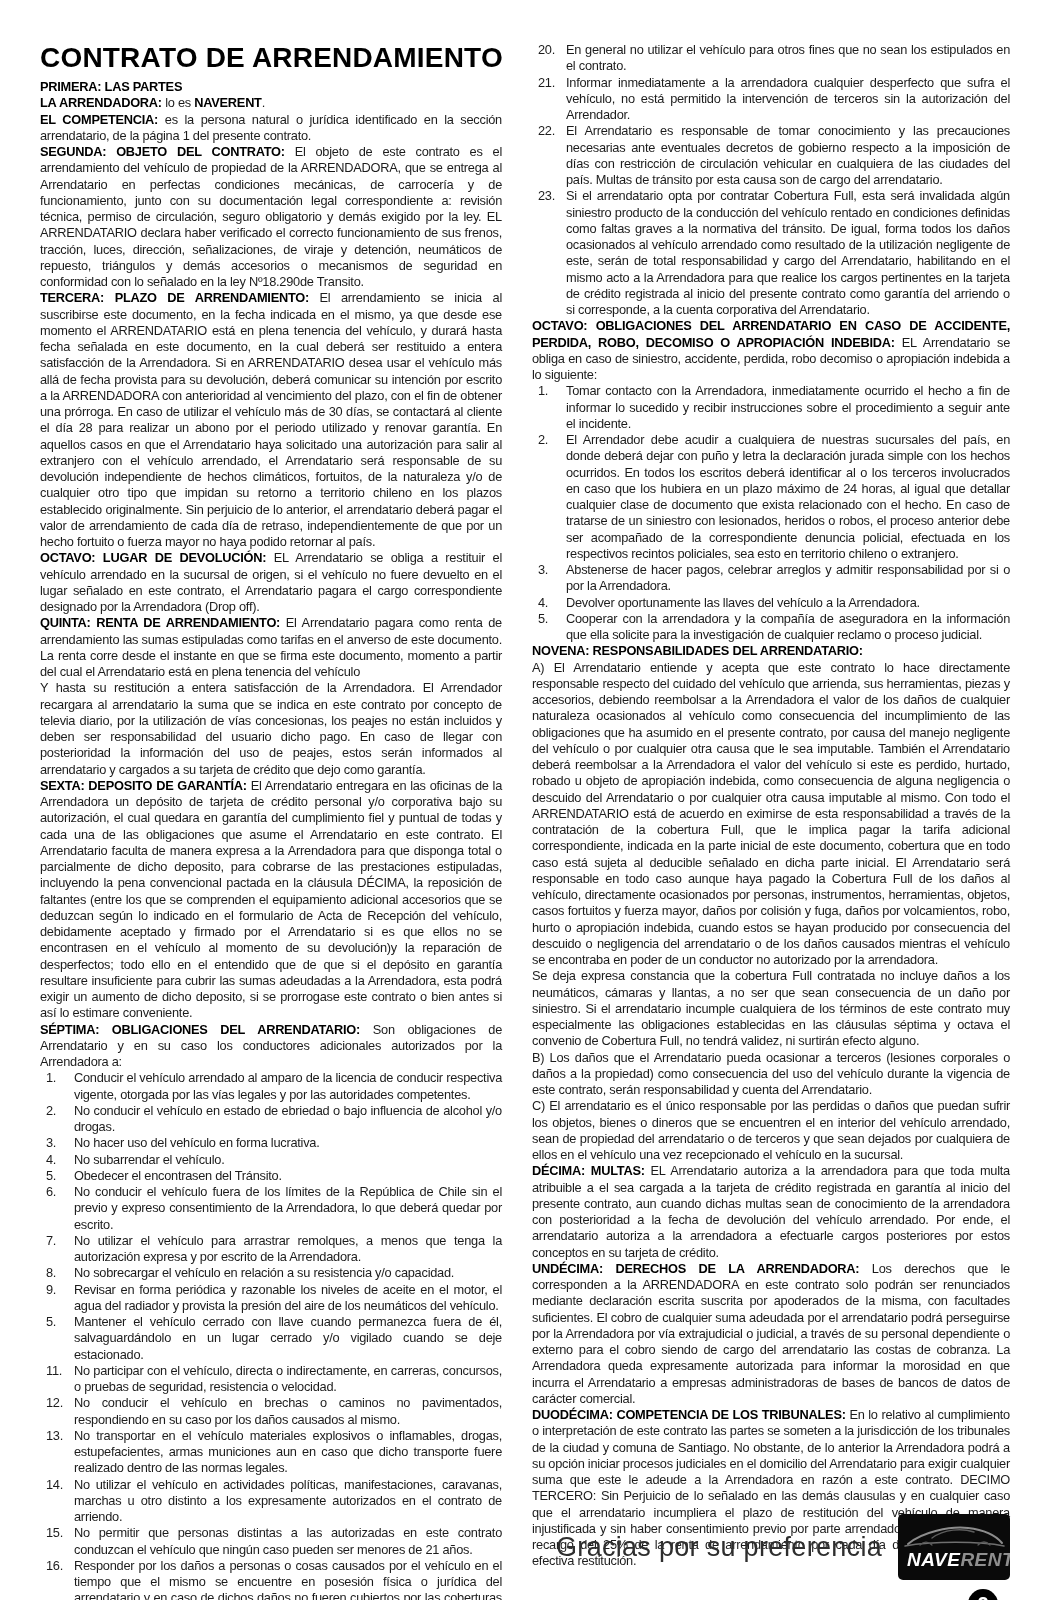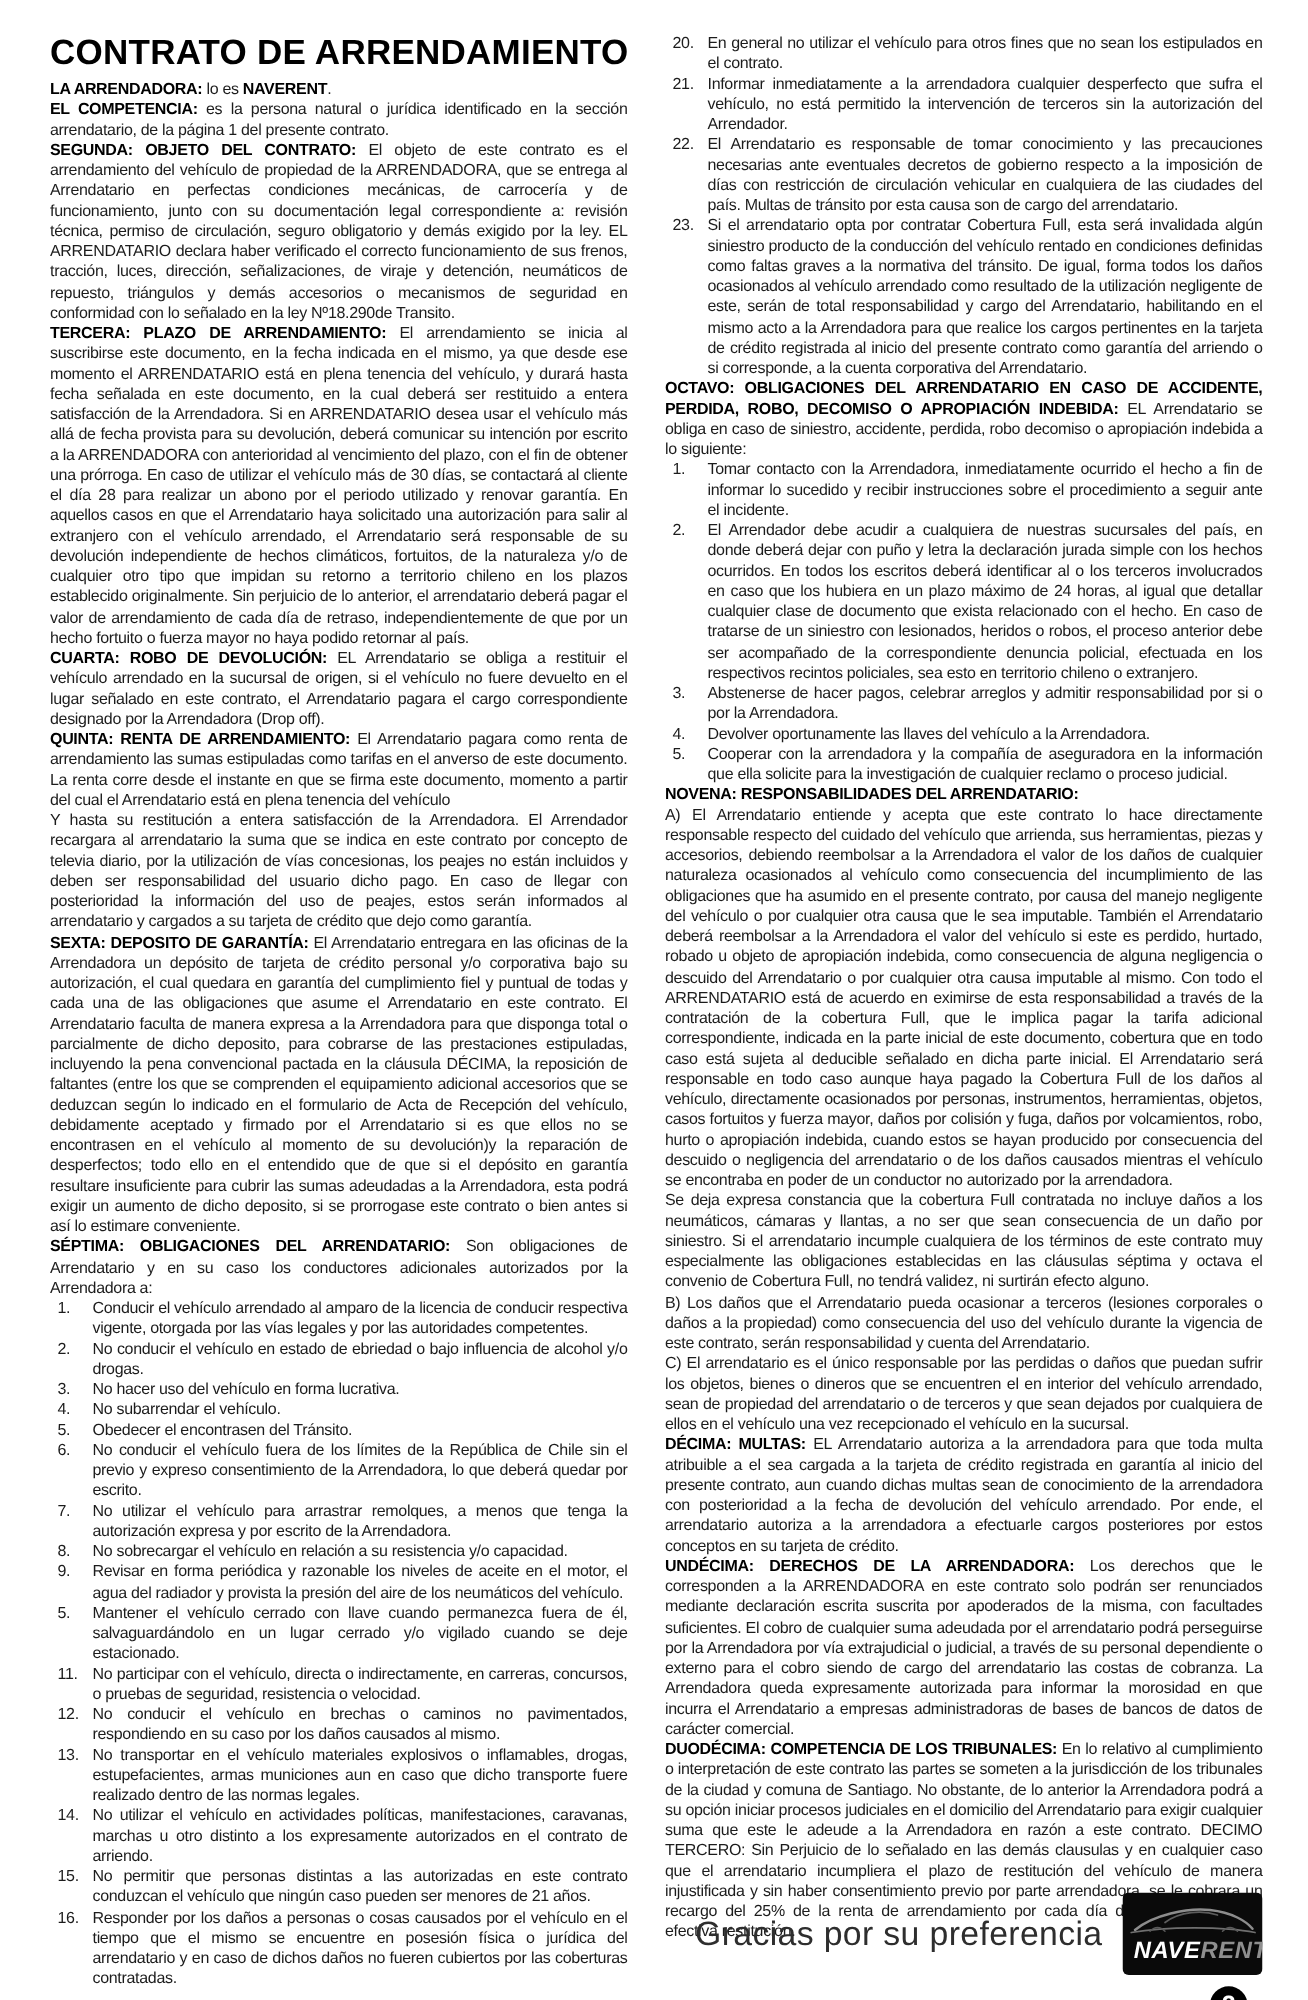--- a/index.html
+++ b/index.html
@@ -8,21 +8,21 @@
     background:#ffffff;
     font-family:"Liberation Sans", sans-serif;
     color:#1c1c1c;
     overflow:hidden;
     position:relative;
   }
   .page{
     position:relative;
     box-sizing:border-box;
     width:1046px;height:1600px;
-    padding:26px 36px 0 40px;
+    padding:42px 36px 0 40px;
     display:flex;
     gap:30px;
   }
   .col{width:462px;flex:0 0 462px;}
   .col.right{width:478px;flex:0 0 478px;}
   .title{
     margin:0 0 5px 0;
     font-size:28px;
     font-weight:bold;
     letter-spacing:0.2px;
@@ -85,25 +85,26 @@
     justify-content:center;
     margin:9px 12px 0 0;
   }
 </style>
 </head>
 <body>
 
 <div class="page">
   <div class="col" id="col-left">
     <h1 class="title">CONTRATO DE ARRENDAMIENTO</h1>
+  <p class="para"><b>PRIMERA: LAS PARTES</b></p>
       <p class="para"><b>LA ARRENDADORA: </b><span>lo es </span><b>NAVERENT</b><span>.</span></p>
       <p class="para"><b>EL COMPETENCIA: </b><span> es la persona natural o jurídica identificado en la sección arrendatario, de la página 1 del presente contrato.</span></p>
       <p class="para"><b>SEGUNDA: OBJETO DEL CONTRATO: </b><span>El objeto de este contrato es el arrendamiento del vehículo de propiedad de la ARRENDADORA, que se entrega al Arrendatario en perfectas condiciones mecánicas, de carrocería y de funcionamiento, junto con su documentación legal correspondiente a: revisión técnica, permiso de circulación, seguro obligatorio y demás exigido por la ley. EL ARRENDATARIO declara haber verificado el correcto funcionamiento de sus frenos, tracción, luces, dirección, señalizaciones, de viraje y detención, neumáticos de repuesto, triángulos y demás accesorios o mecanismos de seguridad en conformidad con lo señalado en la ley Nº18.290de Transito.</span></p>
       <p class="para"><b>TERCERA: PLAZO DE ARRENDAMIENTO: </b><span>El arrendamiento se inicia al suscribirse este documento, en la fecha indicada en el mismo, ya que desde ese momento el ARRENDATARIO está en plena tenencia del vehículo, y durará hasta fecha señalada en este documento, en la cual deberá ser restituido a entera satisfacción de la Arrendadora. Si en ARRENDATARIO desea usar el vehículo más allá de fecha provista para su devolución, deberá comunicar su intención por escrito a la ARRENDADORA con anterioridad al vencimiento del plazo, con el fin de obtener una prórroga. En caso de utilizar el vehículo más de 30 días, se contactará al cliente el día 28 para realizar un abono por el periodo utilizado y renovar garantía. En aquellos casos en que el Arrendatario haya solicitado una autorización para salir al extranjero con el vehículo arrendado, el Arrendatario será responsable de su devolución independiente de hechos climáticos, fortuitos, de la naturaleza y/o de cualquier otro tipo que impidan su retorno a territorio chileno en los plazos establecido originalmente. Sin perjuicio de lo anterior, el arrendatario deberá pagar el valor de arrendamiento de cada día de retraso, independientemente de que por un hecho fortuito o fuerza mayor no haya podido retornar al país.</span></p>
-      <p class="para"><b>CUARTA: ROBO DE DEVOLUCIÓN: </b><span>EL Arrendatario se obliga a restituir el vehículo arrendado en la sucursal de origen, si el vehículo no fuere devuelto en el lugar señalado en este contrato, el Arrendatario pagara el cargo correspondiente designado por la Arrendadora (Drop off).</span></p>
+      <p class="para"><b>OCTAVO: LUGAR DE DEVOLUCIÓN: </b><span>EL Arrendatario se obliga a restituir el vehículo arrendado en la sucursal de origen, si el vehículo no fuere devuelto en el lugar señalado en este contrato, el Arrendatario pagara el cargo correspondiente designado por la Arrendadora (Drop off).</span></p>
       <p class="para"><b>QUINTA: RENTA DE ARRENDAMIENTO: </b><span>El Arrendatario pagara como renta de arrendamiento las sumas estipuladas como tarifas en el anverso de este documento. La renta corre desde el instante en que se firma este documento, momento a partir del cual el Arrendatario está en plena tenencia del vehículo</span></p>
       <p class="para"><span>Y hasta su restitución a entera satisfacción de la Arrendadora. El Arrendador recargara al arrendatario la suma que se indica en este contrato por concepto de televia diario, por la utilización de vías concesionas, los peajes no están incluidos y deben ser responsabilidad del usuario dicho pago. En caso de llegar con posterioridad la información del uso de peajes, estos serán informados al arrendatario y cargados a su tarjeta de crédito que dejo como garantía.</span></p>
       <p class="para"><b>SEXTA: DEPOSITO DE GARANTÍA: </b><span>El Arrendatario entregara en las oficinas de la Arrendadora un depósito de tarjeta de crédito personal y/o corporativa bajo su autorización, el cual quedara en garantía del cumplimiento fiel y puntual de todas y cada una de las obligaciones que asume el Arrendatario en este contrato. El Arrendatario faculta de manera expresa a la Arrendadora para que disponga total o parcialmente de dicho deposito, para cobrarse de las prestaciones estipuladas, incluyendo la pena convencional pactada en la cláusula DÉCIMA, la reposición de faltantes (entre los que se comprenden el equipamiento adicional accesorios que se deduzcan según lo indicado en el formulario de Acta de Recepción del vehículo, debidamente aceptado y firmado por el Arrendatario si es que ellos no se encontrasen en el vehículo al momento de su devolución)y la reparación de desperfectos; todo ello en el entendido que de que si el depósito en garantía resultare insuficiente para cubrir las sumas adeudadas a la Arrendadora, esta podrá exigir un aumento de dicho deposito, si se prorrogase este contrato o bien antes si así lo estimare conveniente.</span></p>
       <p class="para"><b>SÉPTIMA: OBLIGACIONES DEL ARRENDATARIO: </b><span>Son obligaciones de Arrendatario y en su caso los conductores adicionales autorizados por la Arrendadora a:</span></p>
       <div class="li">
         <span class="num">1.</span>
         <span class="itx">Conducir el vehículo arrendado al amparo de la licencia de conducir respectiva vigente, otorgada por las vías legales y por las autoridades competentes.</span>
       </div>
       <div class="li">
         <span class="num">2.</span>

